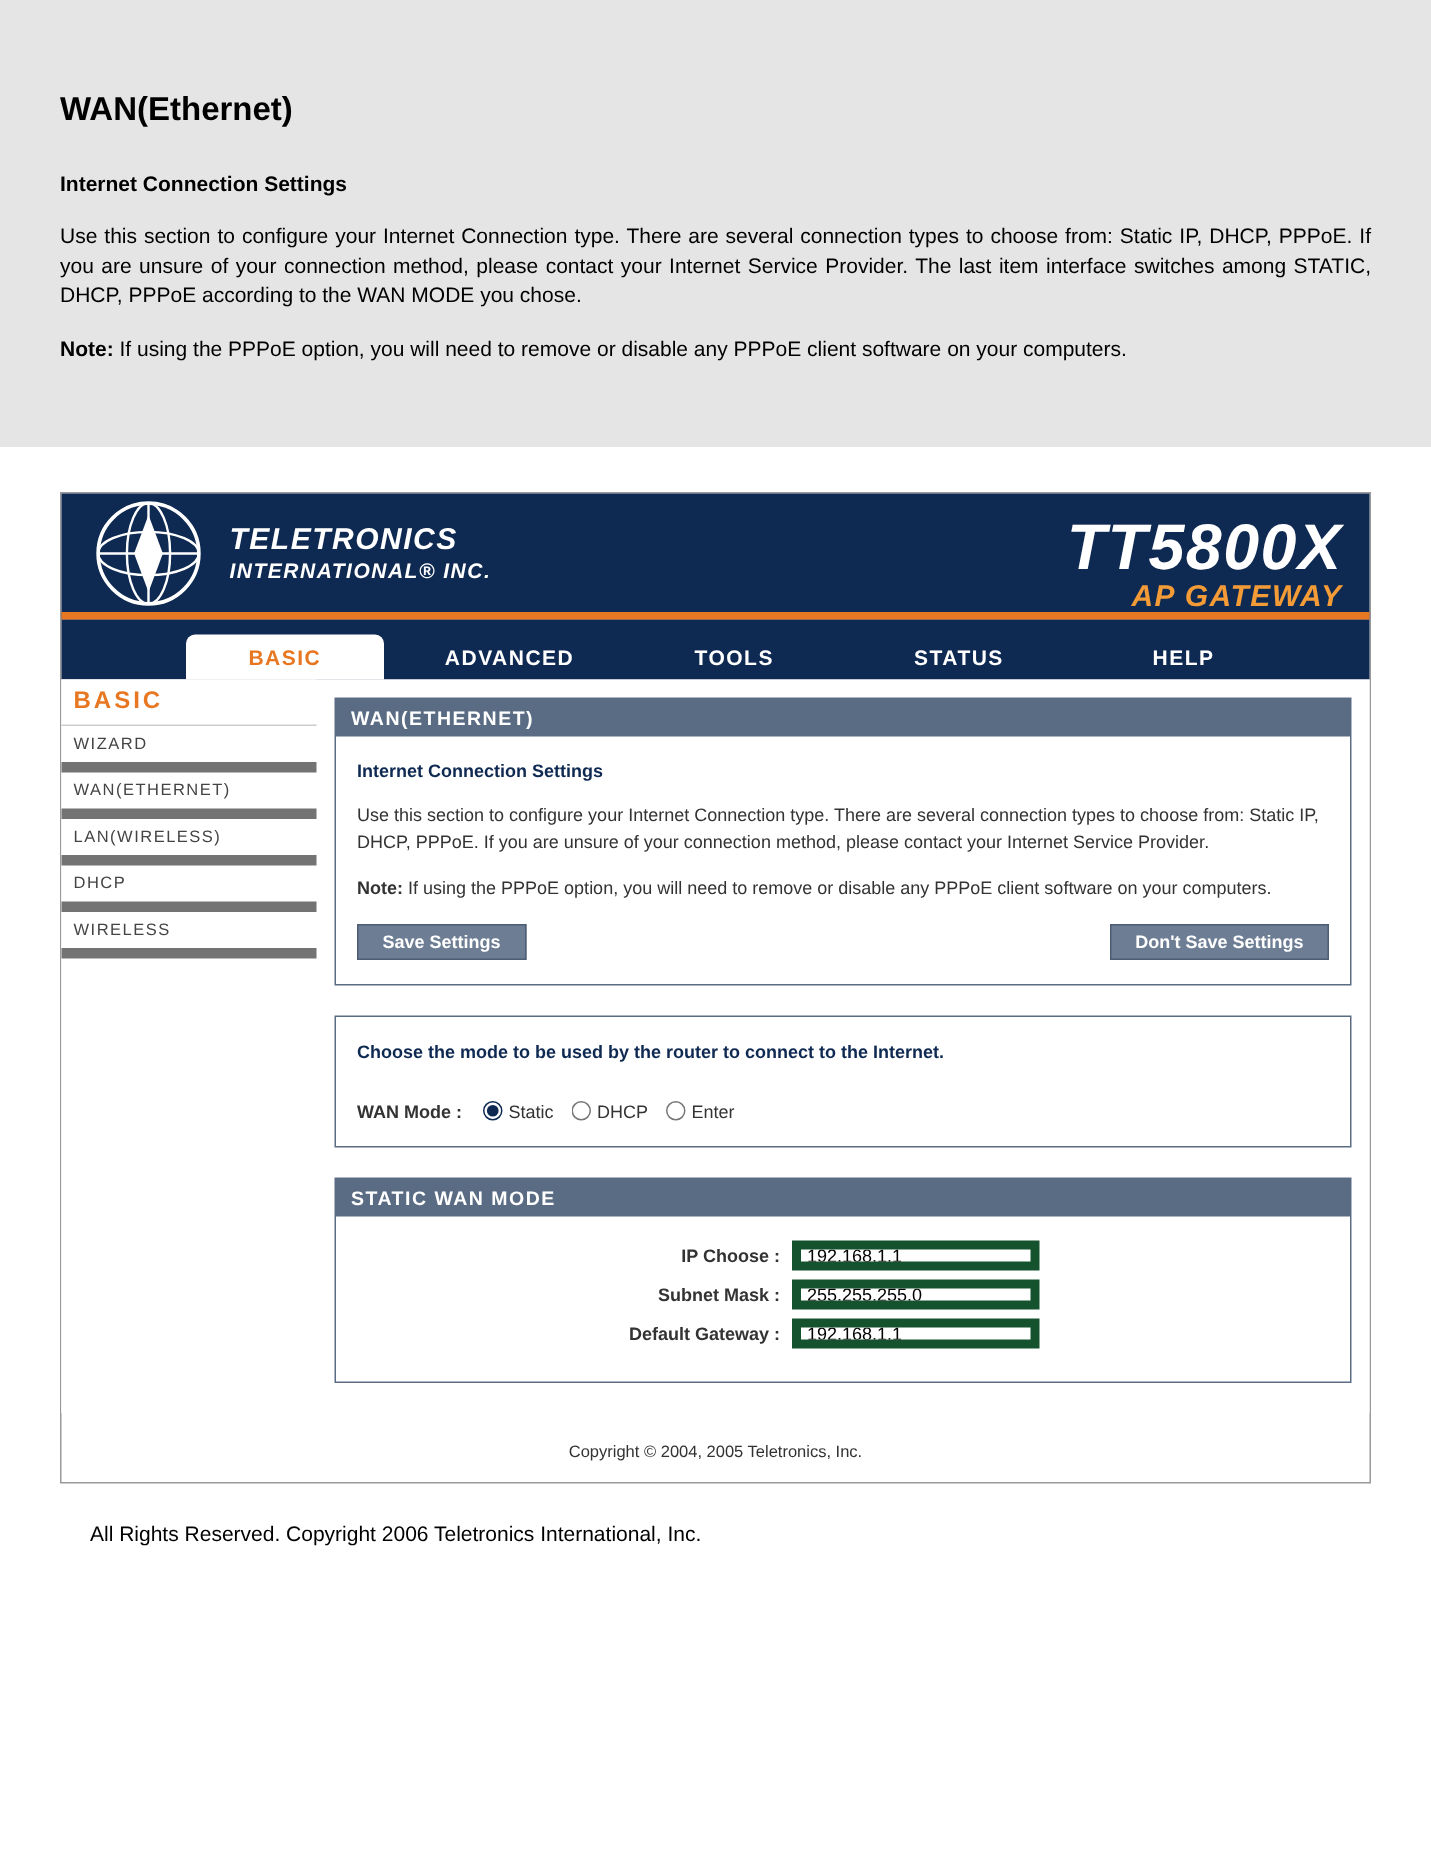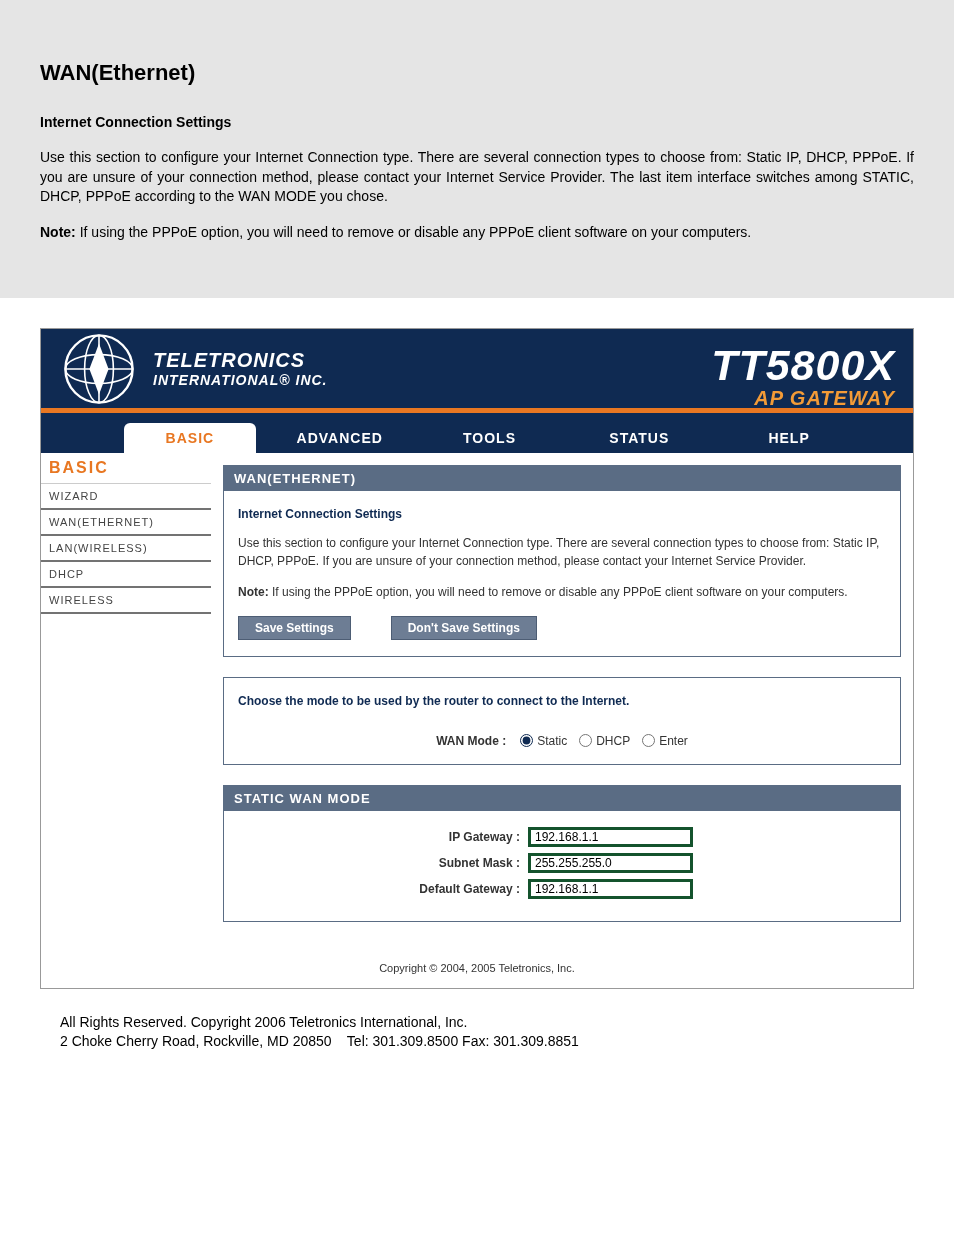--- a/index.html
+++ b/index.html
@@ -105,21 +105,21 @@
     letter-spacing: 2px;
     font-size: 16px;
     padding: 6px 8px;
     border-bottom: 1px solid #ccc;
   }
   .side-item {
     font-size: 11px;
     letter-spacing: 1px;
     color: #444;
     padding: 6px 8px;
-    border-bottom: 2px solid #737373;
+    border-bottom: 7px solid #737373;
     cursor: pointer;
   }
 
   .content {
     flex: 1;
     padding: 12px 12px 20px 12px;
     font-family: "Trebuchet MS", Verdana, sans-serif;
   }
 
   .panel { border: 1px solid #5a6c84; margin-bottom: 20px; background: #fff; }
@@ -134,40 +134,40 @@
   .panel-body { padding: 16px 14px; font-size: 12px; color: #333; }
   .panel-body .sub-title {
     color: #0f2a52;
     font-weight: bold;
     font-size: 12px;
     margin-bottom: 14px;
   }
   .panel-body p { font-size: 12px; line-height: 1.45; margin-bottom: 14px; text-align: left; }
   .panel-body .note-label { font-weight: bold; }
 
-  .btn-row { display: flex; gap: 40px; margin-top: 10px; }
+  .btn-row { display: flex; gap: 40px; margin-top: 10px; justify-content: space-between; }
   .btn {
     background: #6d7d94;
     color: #fff;
     border: 1px solid #4d5d74;
     padding: 4px 16px;
     font-size: 12px;
     font-weight: bold;
     cursor: pointer;
     font-family: inherit;
   }
 
   .modes-desc {
     color: #0f2a52;
     font-weight: bold;
     font-size: 12px;
     margin-bottom: 26px;
   }
   .mode-row {
-    display: flex; align-items: center; justify-content: center;
+    display: flex; align-items: center; 
     gap: 8px; font-size: 12px;
   }
   .mode-label { font-weight: bold; margin-right: 6px; }
   .radio-group { display: flex; gap: 12px; align-items: center; }
   .radio-opt { display: flex; align-items: center; gap: 4px; font-size: 12px; color: #333;}
   .radio-opt input { accent-color: #0f2a52; }
 
   .static-desc {
     color: #0f2a52;
     font-weight: bold;
@@ -175,21 +175,21 @@
     margin-bottom: 22px;
   }
   .form-row {
     display: flex; align-items: center; margin-bottom: 6px;
   }
   .form-label {
     width: 290px; text-align: right; font-weight: bold; font-size: 12px; padding-right: 8px;
   }
   .form-input {
     width: 165px; height: 20px; font-size: 12px; padding: 1px 4px;
-    font-family: inherit; border: 3px solid #14532d;
+    font-family: inherit; border: 6px solid #14532d;
   }
 
   .copyright {
     text-align: center;
     font-size: 11px;
     padding: 20px 0 14px 0;
     color: #333;
     font-family: "Trebuchet MS", Verdana, sans-serif;
   }
 
@@ -291,21 +291,21 @@
               </label>
             </div>
           </div>
         </div>
       </div>
 
       <div class="panel" style="margin-bottom:0;">
         <div class="panel-hdr">STATIC WAN MODE</div>
         <div class="panel-body">
           <div class="form-row">
-            <div class="form-label">IP Gateway :</div>
+            <div class="form-label">IP Choose :</div>
             <input class="form-input" type="text" value="192.168.1.1" style="">
           </div>
           <div class="form-row">
             <div class="form-label">Subnet Mask :</div>
             <input class="form-input" type="text" value="255.255.255.0" style="">
           </div>
           <div class="form-row">
             <div class="form-label">Default Gateway :</div>
             <input class="form-input" type="text" value="192.168.1.1" style="">
           </div>
@@ -313,14 +313,13 @@
       </div>
 
     </div>
   </div>
 
   <div class="copyright">Copyright © 2004, 2005 Teletronics, Inc.</div>
 </div>
 
 <div class="footer">
   <div>All Rights Reserved. Copyright 2006 Teletronics International, Inc.</div>
-  <div style="white-space:pre;">2 Choke Cherry Road, Rockville, MD 20850    Tel: 301.309.8500 Fax: 301.309.8851</div>
 </div>
 
 </body></html>

